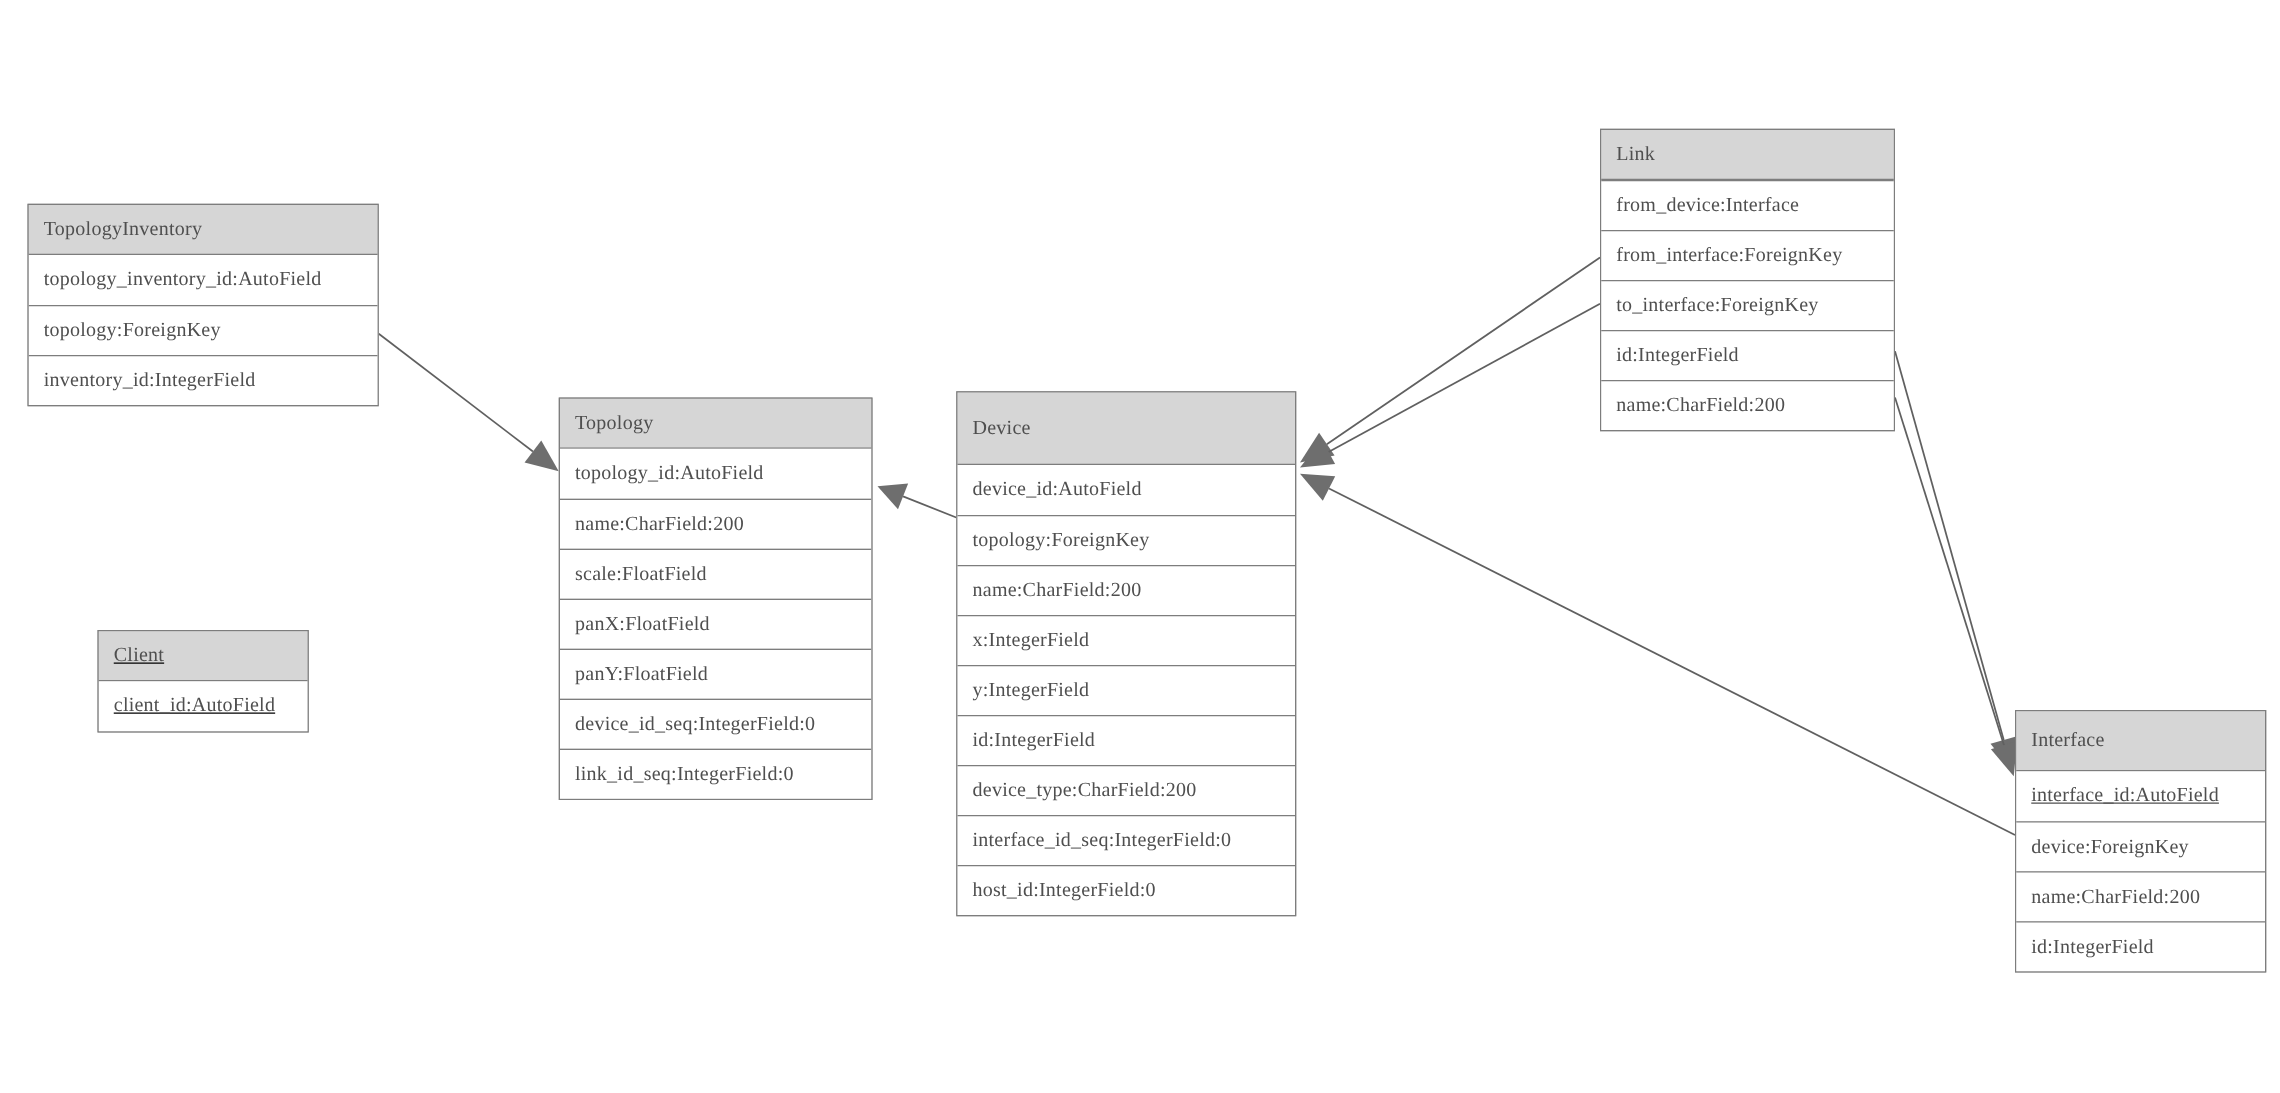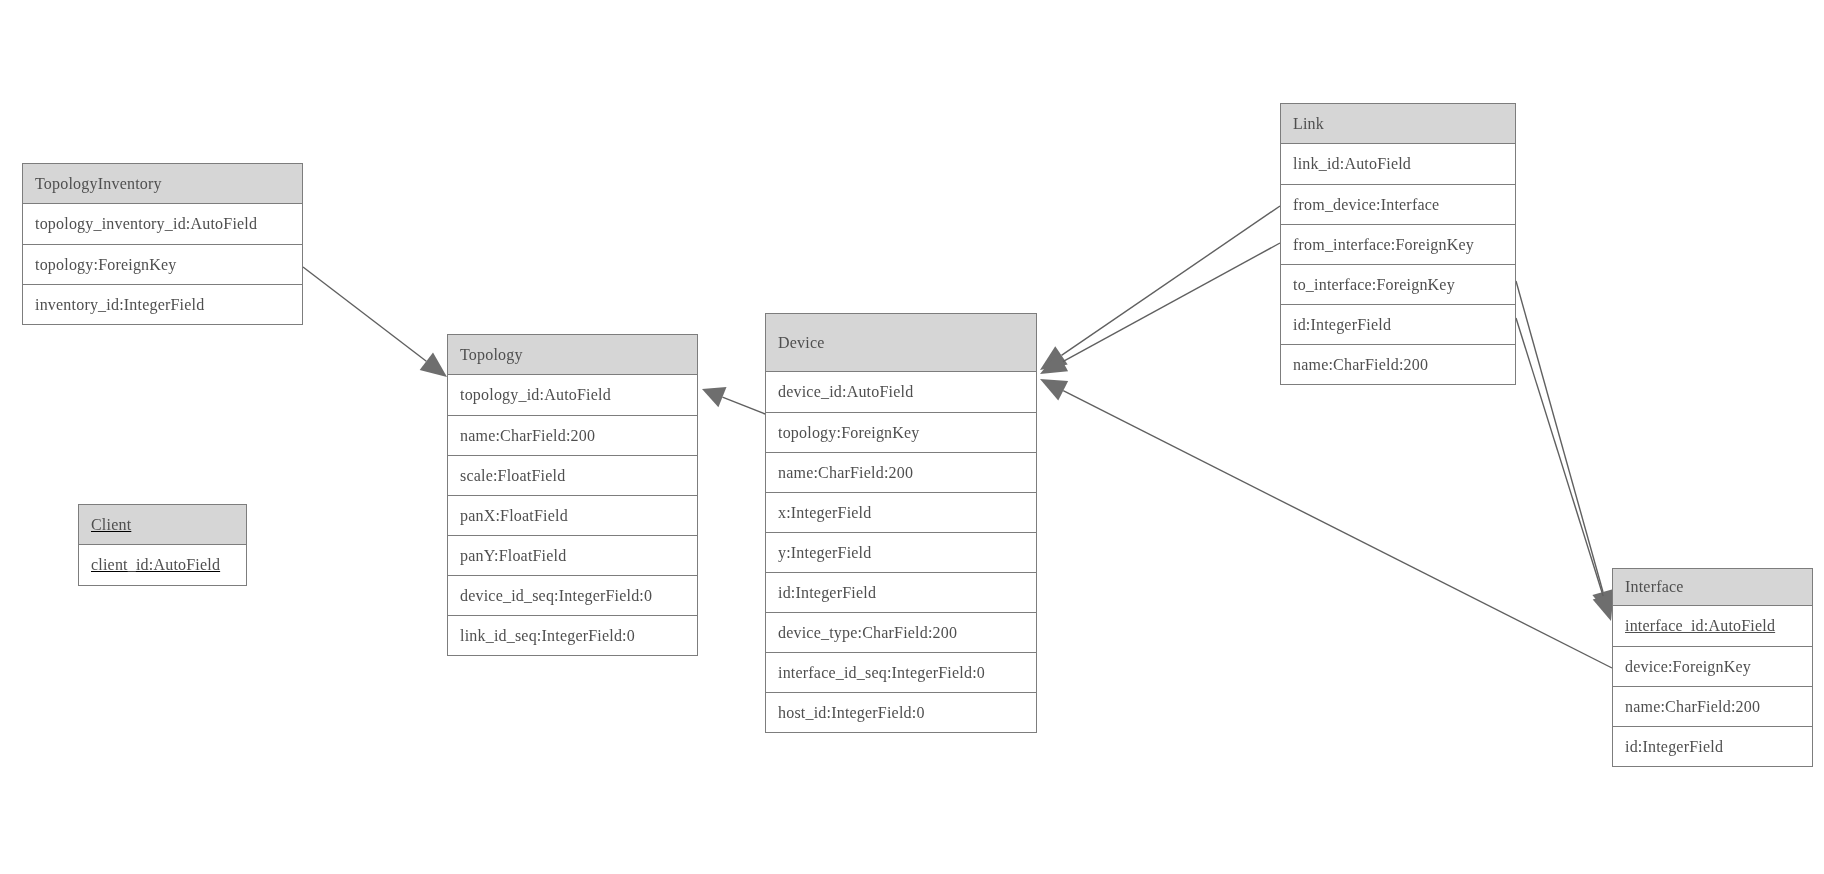--- a/index.html
+++ b/index.html
@@ -80,21 +80,21 @@
       <line x1="1516" y1="318" x2="1603.2215429962375" y2="596.1908160827363" stroke="#606060" stroke-width="1.4"></line>
       <polygon points="1611,621 1592.725349800472,599.4817017381744 1613.717736192003,592.8999304272983" fill="#6e6e6e"></polygon>
     </svg>
   <div id="entity-layer">
       <div class="entity" style="left: 22px; top: 163px; width: 281px;">
         <div class="entity-header" style="height: 40px;">TopologyInventory</div>
         <div class="entity-row first" style="height: 40px;">topology_inventory_id:AutoField</div>
         <div class="entity-row" style="height: 40px;">topology:ForeignKey</div>
         <div class="entity-row" style="height: 40px;">inventory_id:IntegerField</div>
       </div>
-      <div class="entity" style="left: 447px; top: 334px; width: 251px;">
+      <div class="entity" style="left: 447px; top: 318px; width: 251px;">
         <div class="entity-header" style="height: 40px;">Topology</div>
         <div class="entity-row first" style="height: 40px;">topology_id:AutoField</div>
         <div class="entity-row" style="height: 40px;">name:CharField:200</div>
         <div class="entity-row" style="height: 40px;">scale:FloatField</div>
         <div class="entity-row" style="height: 40px;">panX:FloatField</div>
         <div class="entity-row" style="height: 40px;">panY:FloatField</div>
         <div class="entity-row" style="height: 40px;">device_id_seq:IntegerField:0</div>
         <div class="entity-row" style="height: 40px;">link_id_seq:IntegerField:0</div>
       </div>
       <div class="entity" style="left: 78px; top: 504px; width: 169px; text-decoration: underline;">
@@ -108,28 +108,27 @@
         <div class="entity-row" style="height: 40px;">name:CharField:200</div>
         <div class="entity-row" style="height: 40px;">x:IntegerField</div>
         <div class="entity-row" style="height: 40px;">y:IntegerField</div>
         <div class="entity-row" style="height: 40px;">id:IntegerField</div>
         <div class="entity-row" style="height: 40px;">device_type:CharField:200</div>
         <div class="entity-row" style="height: 40px;">interface_id_seq:IntegerField:0</div>
         <div class="entity-row" style="height: 40px;">host_id:IntegerField:0</div>
       </div>
       <div class="entity" style="left: 1280px; top: 103px; width: 236px;">
         <div class="entity-header" style="height: 40px;">Link</div>
-        <div class="entity-row first" style="height: 40px;">link_id:AutoField</div>
         <div class="entity-row" style="height: 40px;">from_device:Interface</div>
         <div class="entity-row" style="height: 40px; text-align: right;">from_interface:ForeignKey</div>
         <div class="entity-row" style="height: 40px;">to_interface:ForeignKey</div>
         <div class="entity-row" style="height: 40px;">id:IntegerField</div>
         <div class="entity-row" style="height: 40px;">name:CharField:200</div>
       </div>
       <div class="entity" style="left: 1612px; top: 568px; width: 201px;">
-        <div class="entity-header" style="height: 37px;">Interface</div>
+        <div class="entity-header" style="height: 48px;">Interface</div>
         <div class="entity-row first" style="height: 40px; text-decoration: underline;">interface_id:AutoField</div>
         <div class="entity-row" style="height: 40px;">device:ForeignKey</div>
         <div class="entity-row" style="height: 40px;">name:CharField:200</div>
         <div class="entity-row" style="height: 40px;">id:IntegerField</div>
       </div>
     </div>
 </div>
 
 </body></html>

